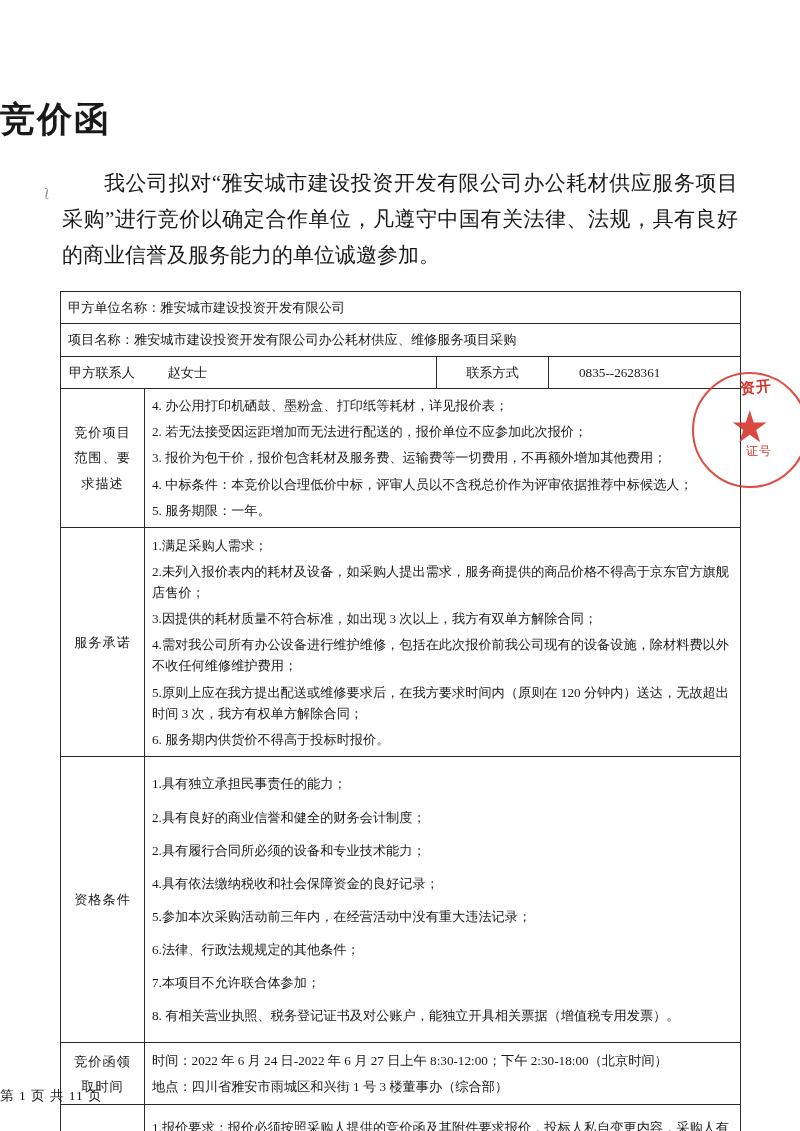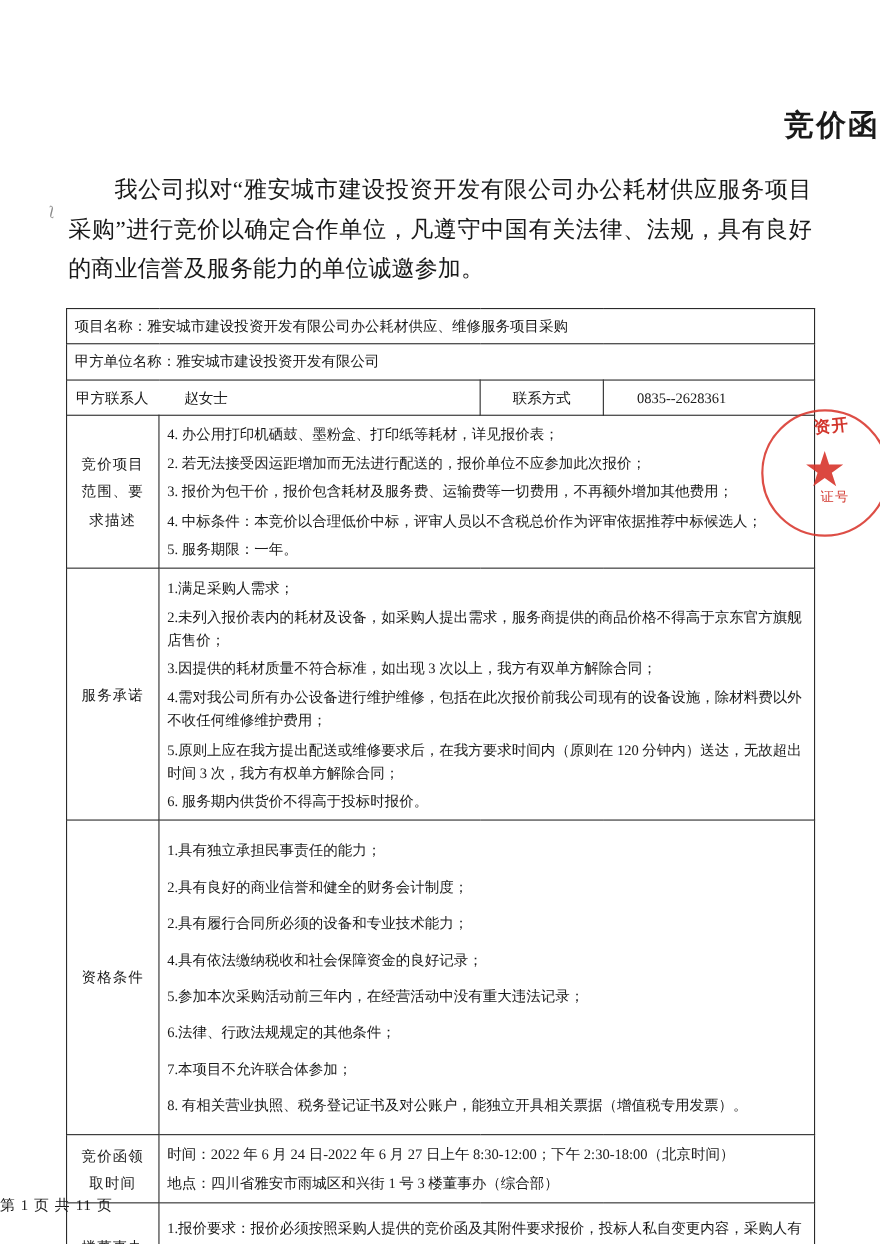--- a/index.html
+++ b/index.html
@@ -15,22 +15,22 @@
     color: #1a1a1a;
     overflow: hidden;
   }
   .page {
     position: absolute;
     left: 0; top: 0;
     width: 800px;
     height: 1131px;
   }
   .doc-title {
-    text-align: right;
-    font-size: 27px;
+    text-align: left;
+    font-size: 35px;
     font-weight: bold;
     letter-spacing: 2px;
     margin: 96px 0 0 0;
     font-family: Liberation Serif, serif;
   }
   .intro {
     margin: 22px 62px 0 62px;
     font-size: 21px;
     line-height: 1.72;
     text-align: justify;
@@ -148,26 +148,26 @@
   <table class="tbl">
     <colgroup>
       <col style="width:84px">
       <col style="width:292px">
       <col style="width:112px">
       <col style="width:192px">
     </colgroup>
     <tbody>
       <tr class="row-head">
         <td colspan="4">
-          <span>项目名称：</span><span>雅安城市建设投资开发有限公司办公耗材供应、维修服务项目采购</span>
+          <span>甲方单位名称：</span><span>雅安城市建设投资开发有限公司</span>
         </td>
       </tr>
       <tr class="row-head">
         <td colspan="4">
-          <span>甲方单位名称：</span><span>雅安城市建设投资开发有限公司</span>
+          <span>项目名称：</span><span>雅安城市建设投资开发有限公司办公耗材供应、维修服务项目采购</span>
         </td>
       </tr>
       <tr class="row-head">
         <td colspan="2" style="text-align:left;padding-left:8px">
           <span>甲方联系人</span>
           <span style="display:inline-block;width:26px"></span>
           <span>赵女士</span>
         </td>
         <td class="contact-key">联系方式</td>
         <td style="padding-left:30px">0835--2628361</td>

